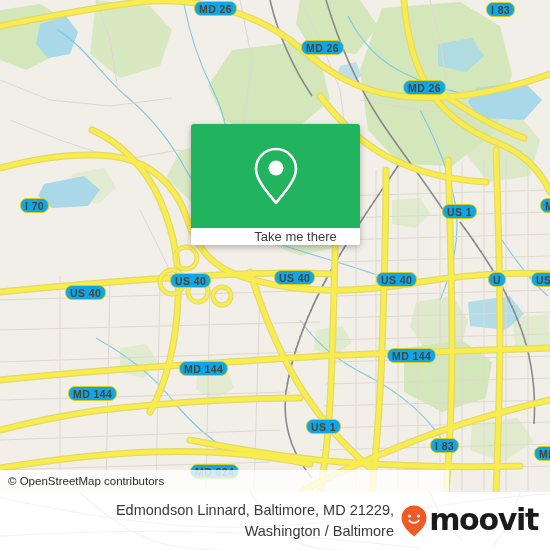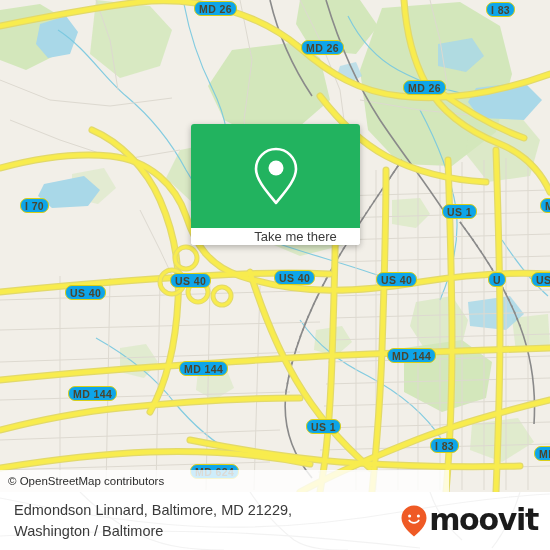--- a/index.html
+++ b/index.html
@@ -130,20 +130,21 @@
   }
   #footer-address {
     position: absolute;
     left: 14px;
     top: 8px;
     width: 380px;
     font-size: 14.5px;
     line-height: 21px;
     color: #3a3a3a;
     font-family: "Liberation Sans", sans-serif;
+    text-align: right;
   }
   #footer-address .addr-line {
     display: block;
     white-space: nowrap;
   }
   #moovit-logo {
     position: absolute;
     right: 12px;
     top: 13px;
     display: flex;

